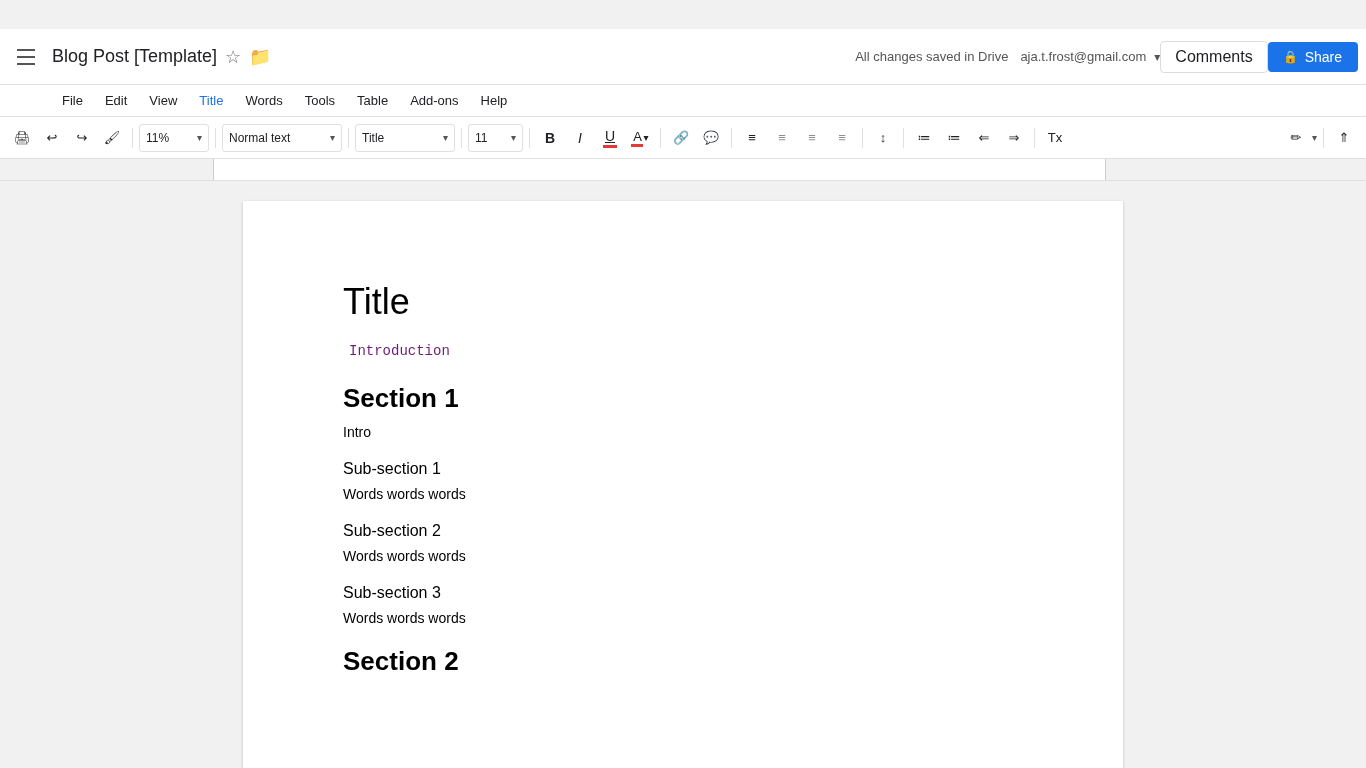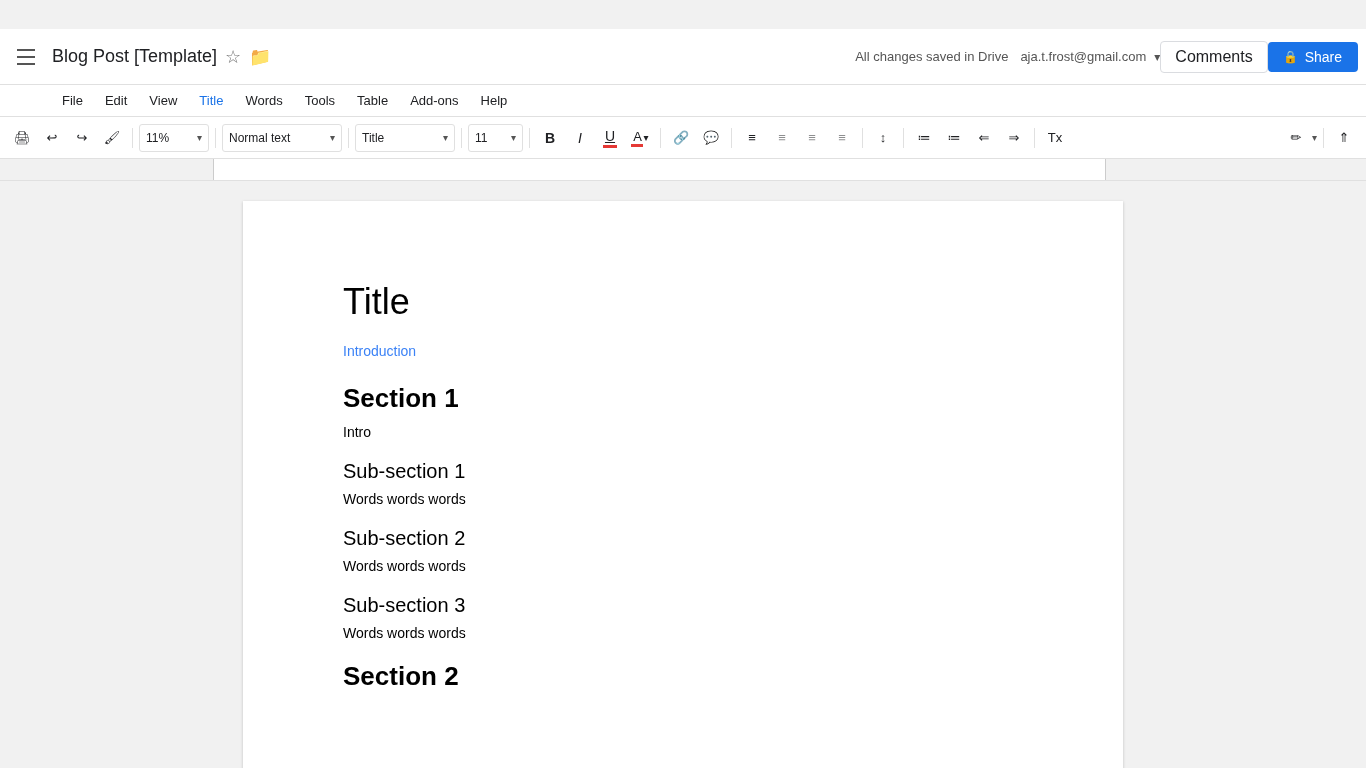--- a/index.html
+++ b/index.html
@@ -122,33 +122,34 @@
     
     .doc-title {
       font-size: 36px;
       font-weight: 400;
       color: #000;
       margin-bottom: 20px;
       font-family: Arial, sans-serif;
     }
     .doc-intro {
       font-size: 14px;
-      color: #3b82f6;
+      color: #701a75;
       margin-bottom: 24px;
-      font-family: Liberation Sans, sans-serif;
+      font-family: Liberation Mono, monospace;
+      margin-left: 6px;
     }
     .doc-h1 {
       font-size: 26px;
       font-weight: 700;
       color: #000;
       margin-bottom: 10px;
       font-family: Arial, sans-serif;
     }
     .doc-h2 {
-      font-size: 20px;
+      font-size: 16px;
       font-weight: 400;
       color: #000;
       margin-bottom: 8px;
       font-family: Arial, sans-serif;
     }
     .doc-body {
       font-size: 14px;
       color: #000;
       margin-bottom: 20px;
       font-family: Arial, sans-serif;

